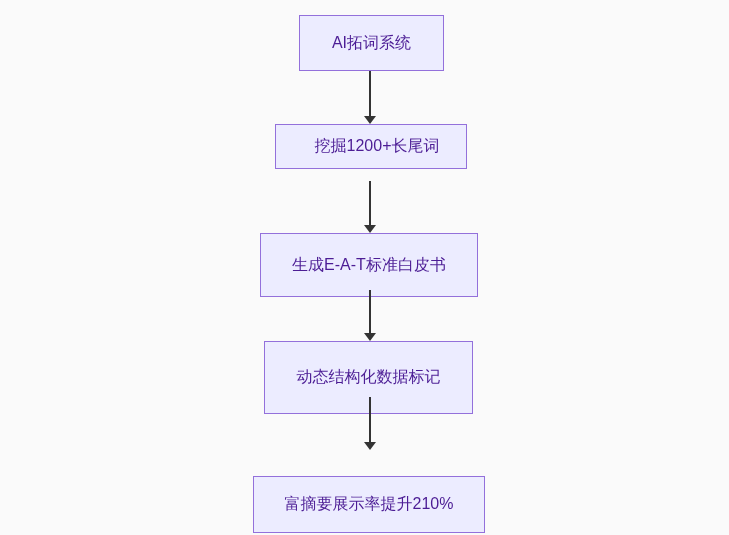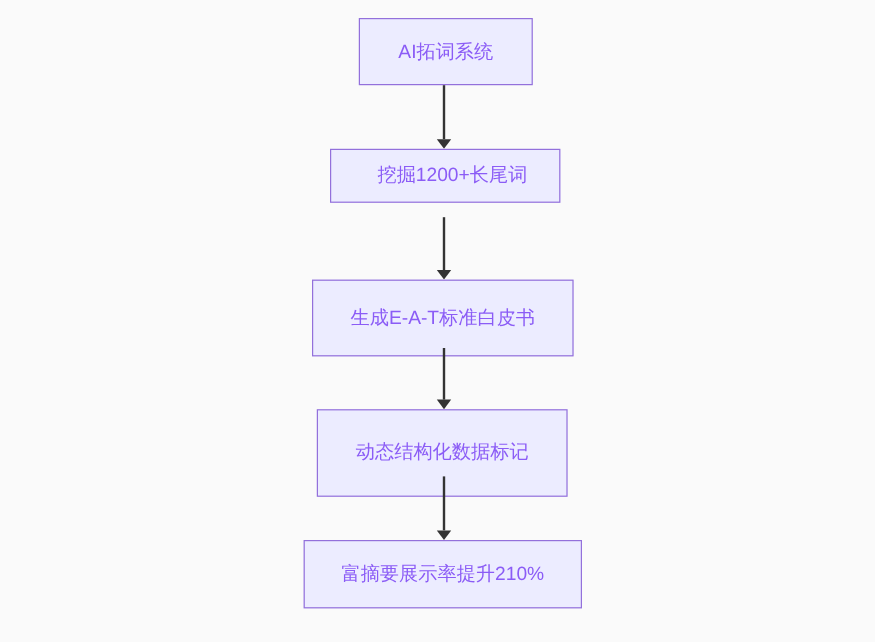--- a/index.html
+++ b/index.html
@@ -17,33 +17,33 @@
     position: relative;
     width: 729px;
     height: 535px;
     background: #fafafa;
   }
   .node {
     position: absolute;
     box-sizing: border-box;
     background: #ECECFF;
     border: 1px solid #9370DB;
-    color: #8b5cf6;
+    color: #4c1d95;
     font-size: 16px;
     display: flex;
     align-items: center;
     justify-content: center;
     text-align: center;
     white-space: nowrap;
   }
   .node-1 { left: 299px; top: 15px;  width: 145px; height: 56px; }
   .node-2 { left: 275px; top: 124px; width: 192px; height: 45px; padding-left: 12px; }
   .node-3 { left: 260px; top: 233px; width: 218px; height: 64px; }
   .node-4 { left: 264px; top: 341px; width: 209px; height: 73px; }
-  .node-5 { left: 253px; top: 450px; width: 232px; height: 57px; }
+  .node-5 { left: 253px; top: 476px; width: 232px; height: 57px; }
 
   .edge {
     position: absolute;
     left: 369px;
     width: 2px;
     background: #333333;
   }
   .edge-1 { top: 71px;  height: 45px; }
   .edge-2 { top: 181px; height: 44px; }
   .edge-3 { top: 290px; height: 43px; }

